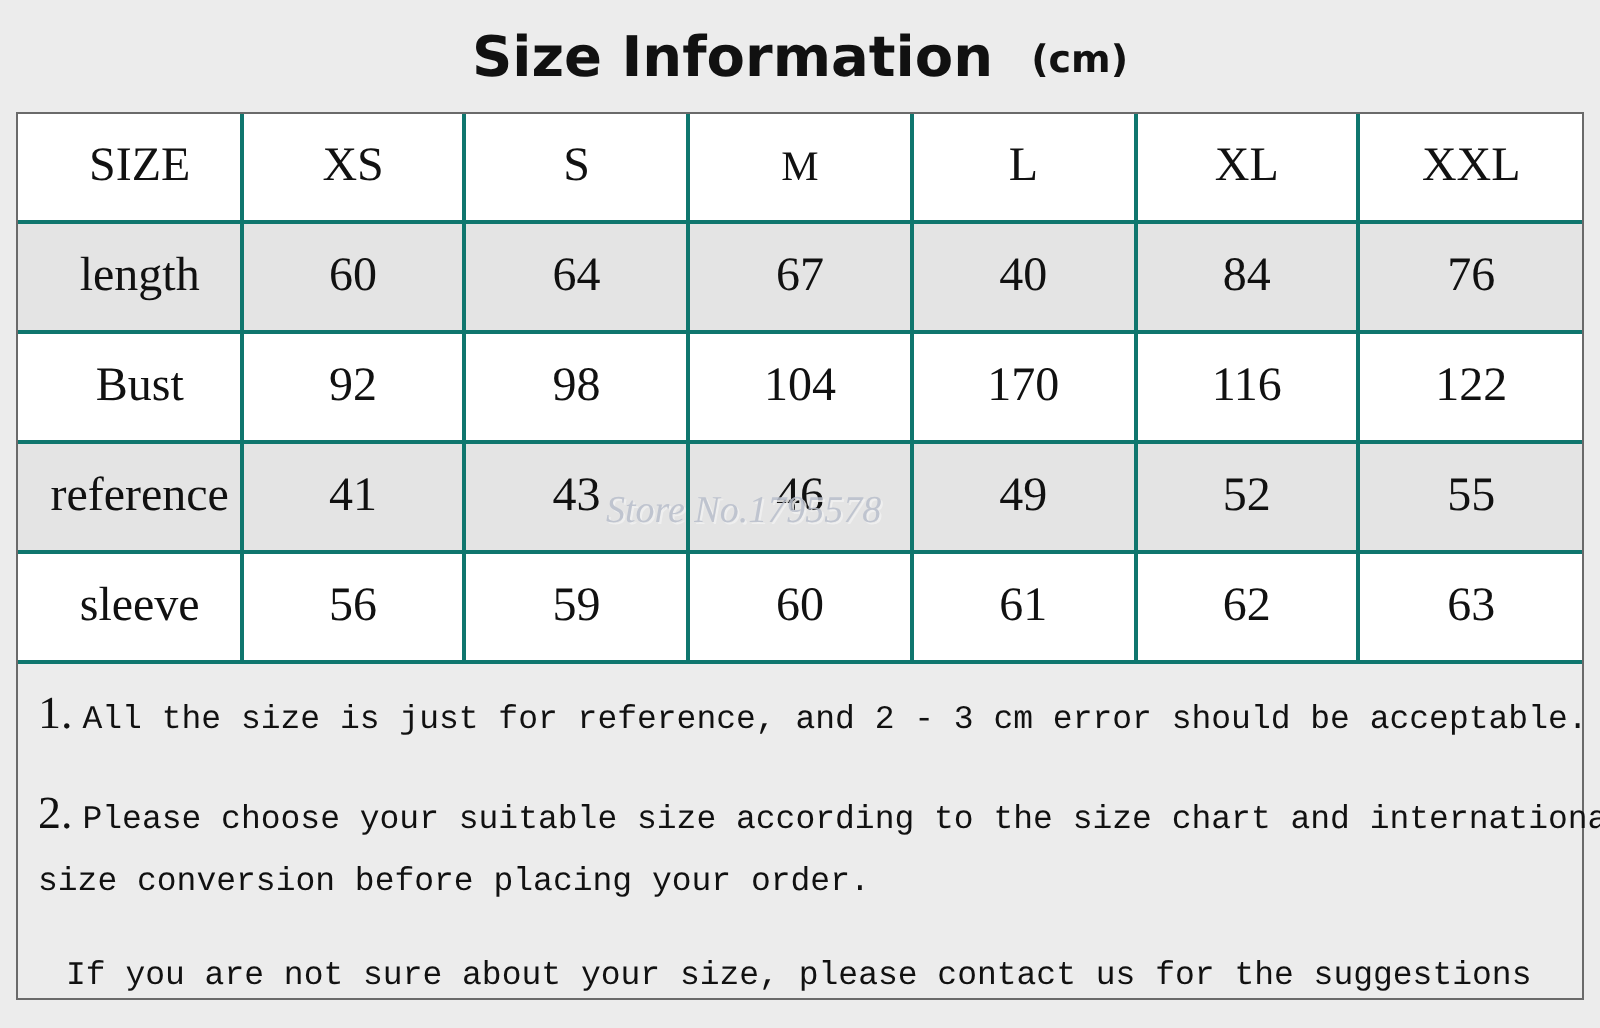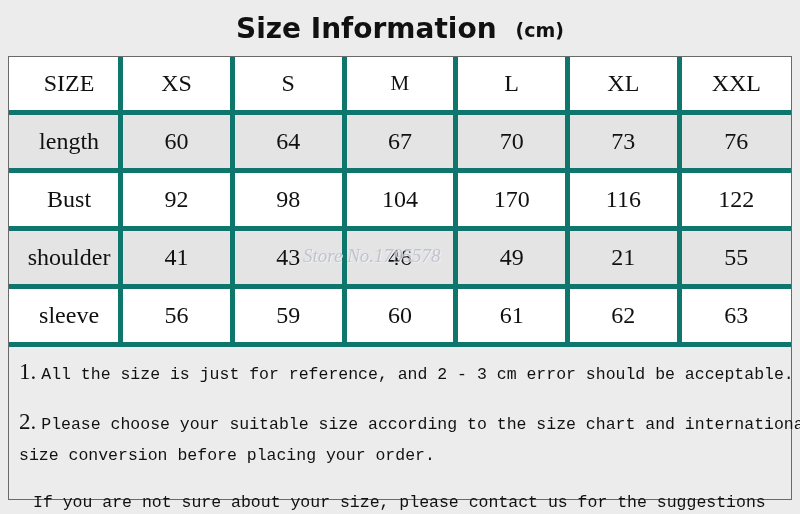--- a/index.html
+++ b/index.html
@@ -59,21 +59,21 @@
     background: #ececec;
   }
 
   
   table.size-table {
     width: 100%;
     border-collapse: collapse;
     table-layout: fixed;
   }
   table.size-table td {
-    border: 5px solid #0f766e;
+    border: 2px solid #0f766e;
     text-align: center;
     vertical-align: middle;
     height: 51px;
     color: #111;
     background: #ffffff;
     font-family: "Liberation Serif", serif;
     font-size: 24px;
   }
   
   table.size-table tr td:first-child { border-left: none; }
@@ -154,42 +154,42 @@
           <td class="head-cell">L</td>
           <td class="head-cell">XL</td>
           <td class="head-cell">XXL</td>
         </tr>
 
         <tr class="row-shaded">
           <td class="label-cell">length</td>
           <td>60</td>
           <td>64</td>
           <td>67</td>
-          <td>70</td>
-          <td>73</td>
+          <td>40</td>
+          <td>84</td>
           <td>76</td>
         </tr>
 
         <tr>
           <td class="label-cell">Bust</td>
           <td>92</td>
           <td>98</td>
           <td>104</td>
           <td>170</td>
           <td>116</td>
           <td>122</td>
         </tr>
 
         <tr class="row-shaded">
-          <td class="label-cell">shoulder</td>
+          <td class="label-cell">reference</td>
           <td>41</td>
           <td>43</td>
           <td>46</td>
           <td>49</td>
-          <td>21</td>
+          <td>52</td>
           <td>55</td>
         </tr>
 
         <tr>
           <td class="label-cell">sleeve</td>
           <td>56</td>
           <td>59</td>
           <td>60</td>
           <td>61</td>
           <td>62</td>

